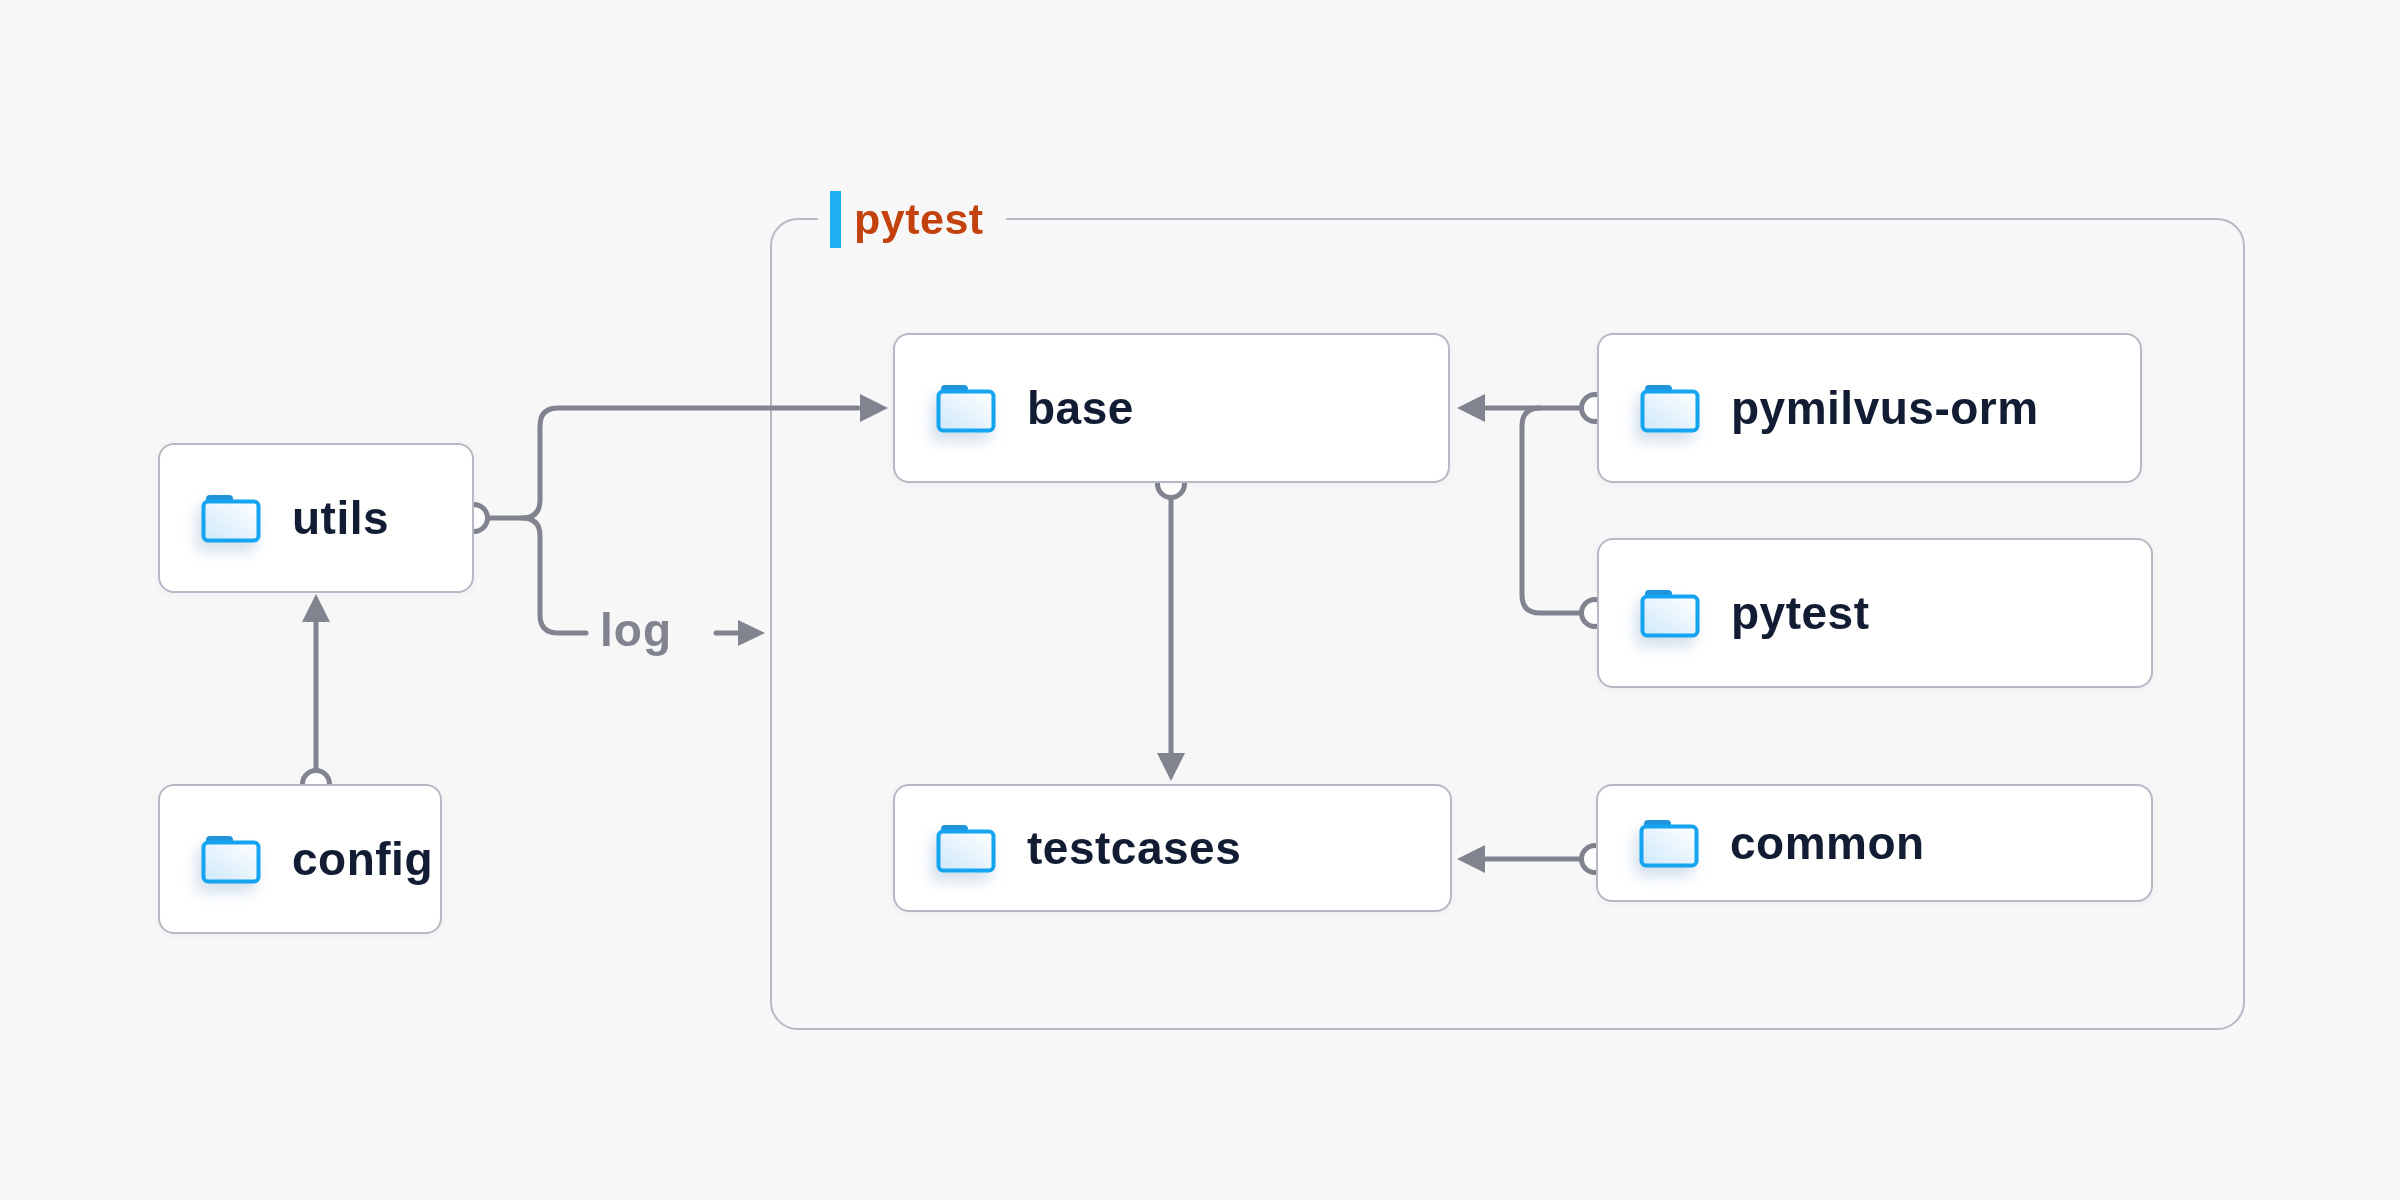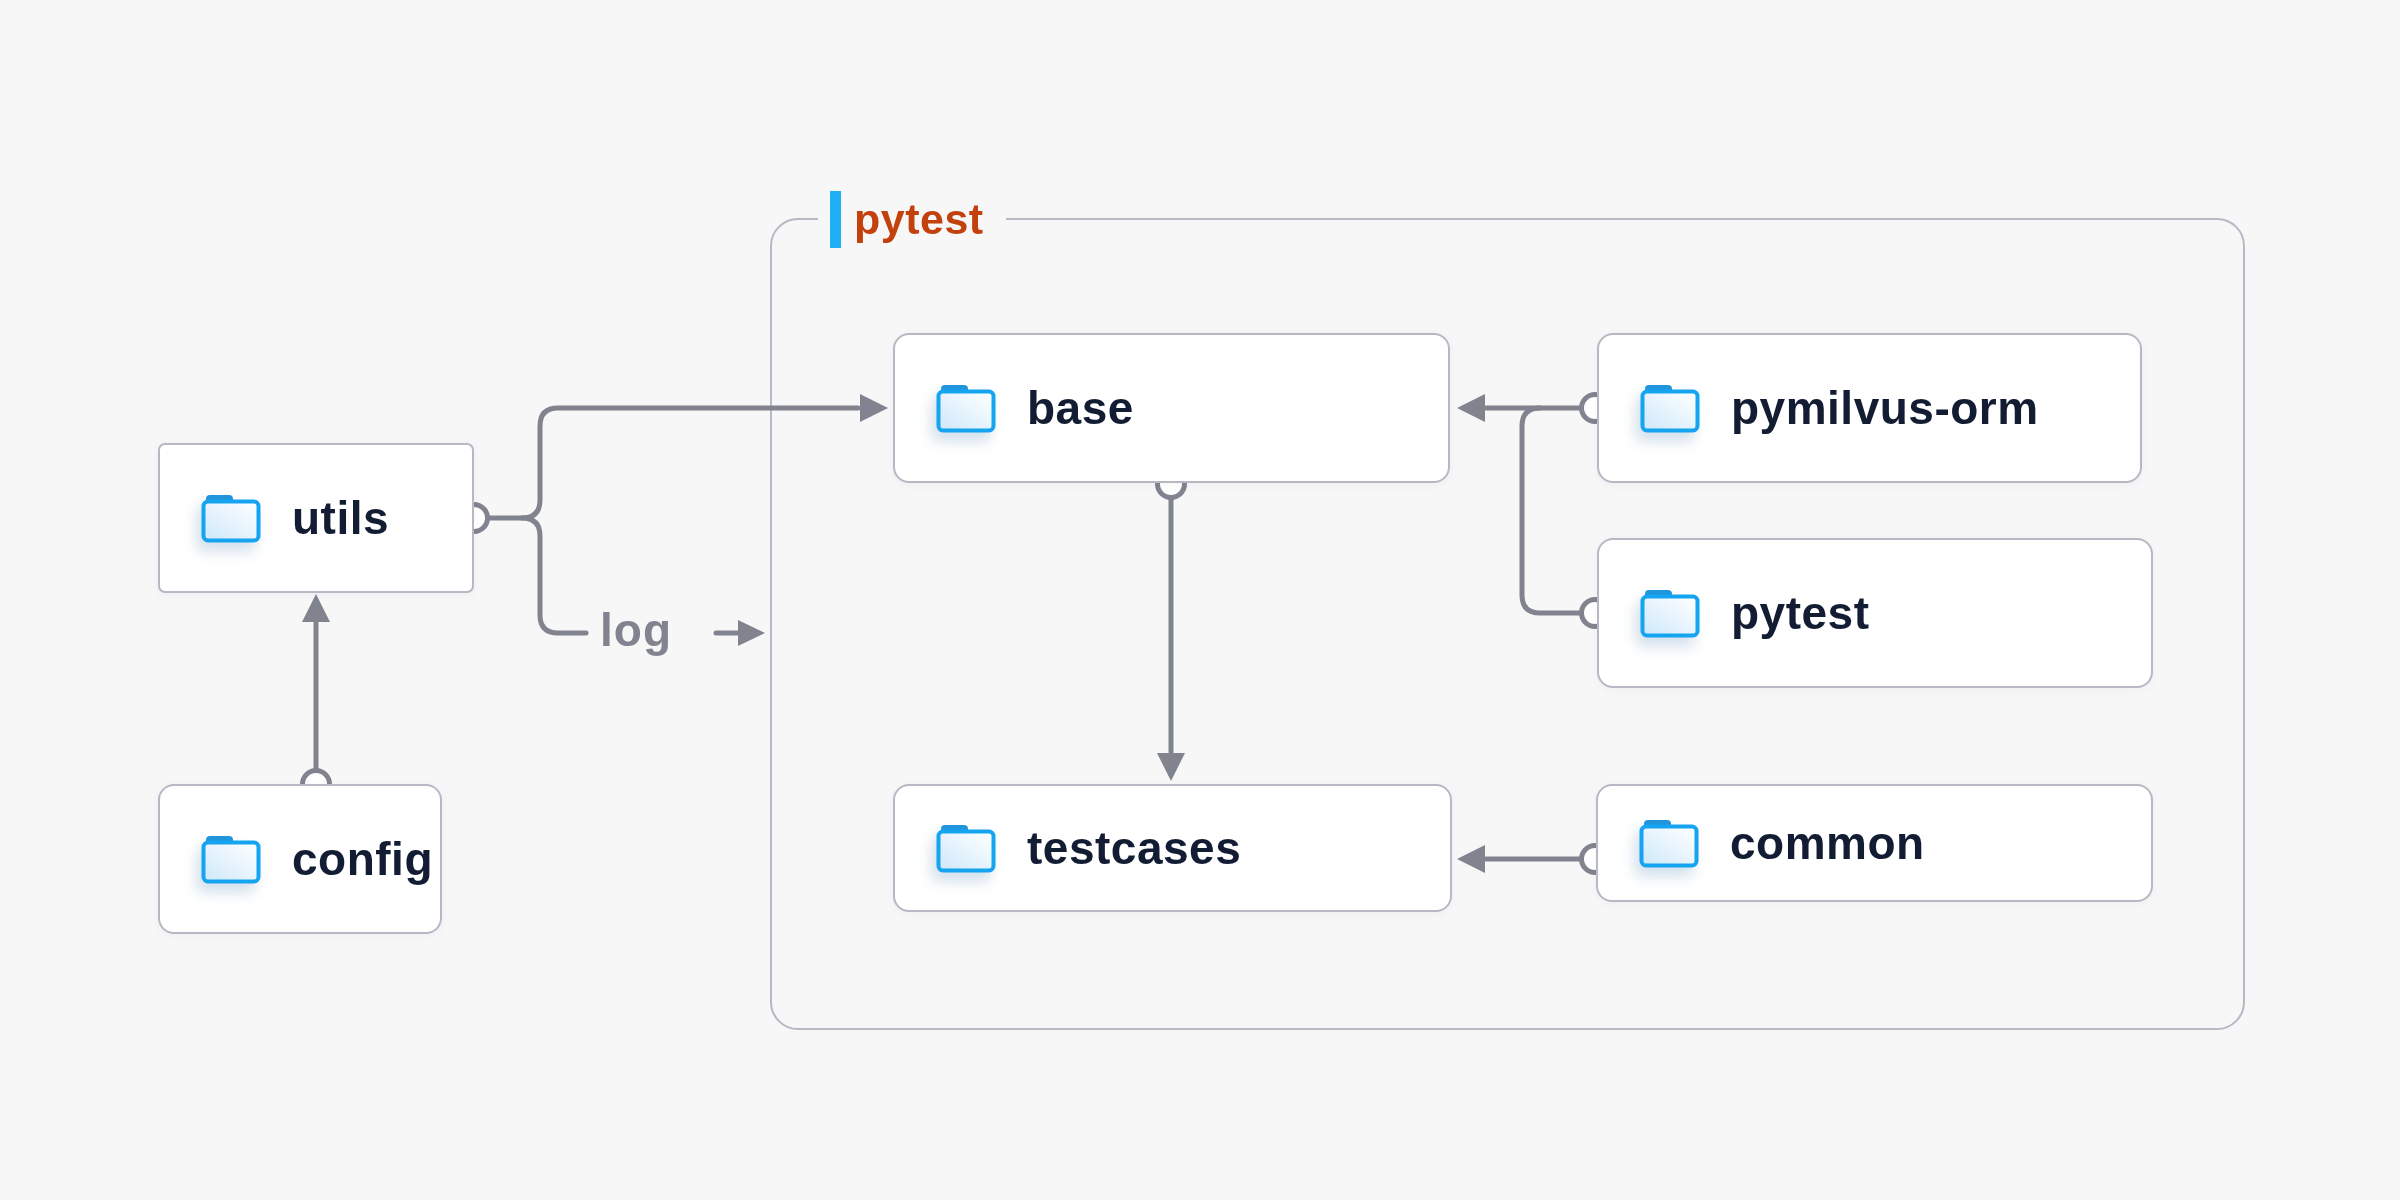--- a/index.html
+++ b/index.html
@@ -57,21 +57,21 @@
   }
   .node .label {
     font-size: 46px;
     font-weight: 700;
     color: #121c33;
     letter-spacing: 0.5px;
     white-space: nowrap;
   }
   .folder { filter: drop-shadow(-5px 9px 7px rgba(108,152,192,0.30)); flex: 0 0 auto; }
   
-  .n-utils     { left: 158px;  top: 443px; width: 316px; height: 150px; border-radius: 7px; }
+  .n-utils     { left: 158px;  top: 443px; width: 316px; height: 150px; }
   .n-config    { left: 158px;  top: 784px; width: 284px; height: 150px; }
   .n-base      { left: 893px;  top: 333px; width: 557px; height: 150px; }
   .n-testcases { left: 893px;  top: 784px; width: 559px; height: 128px; }
   .n-pymilvus  { left: 1597px; top: 333px; width: 545px; height: 150px; }
   .n-check     { left: 1597px; top: 538px; width: 556px; height: 150px; }
   .n-common    { left: 1596px; top: 784px; width: 557px; height: 118px; }
   
   .wires {
     position: absolute;
     left: 0; top: 0;

